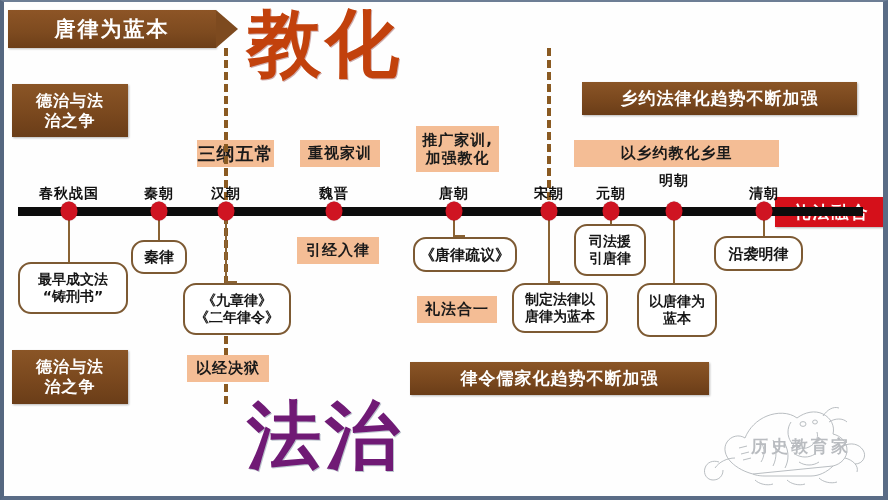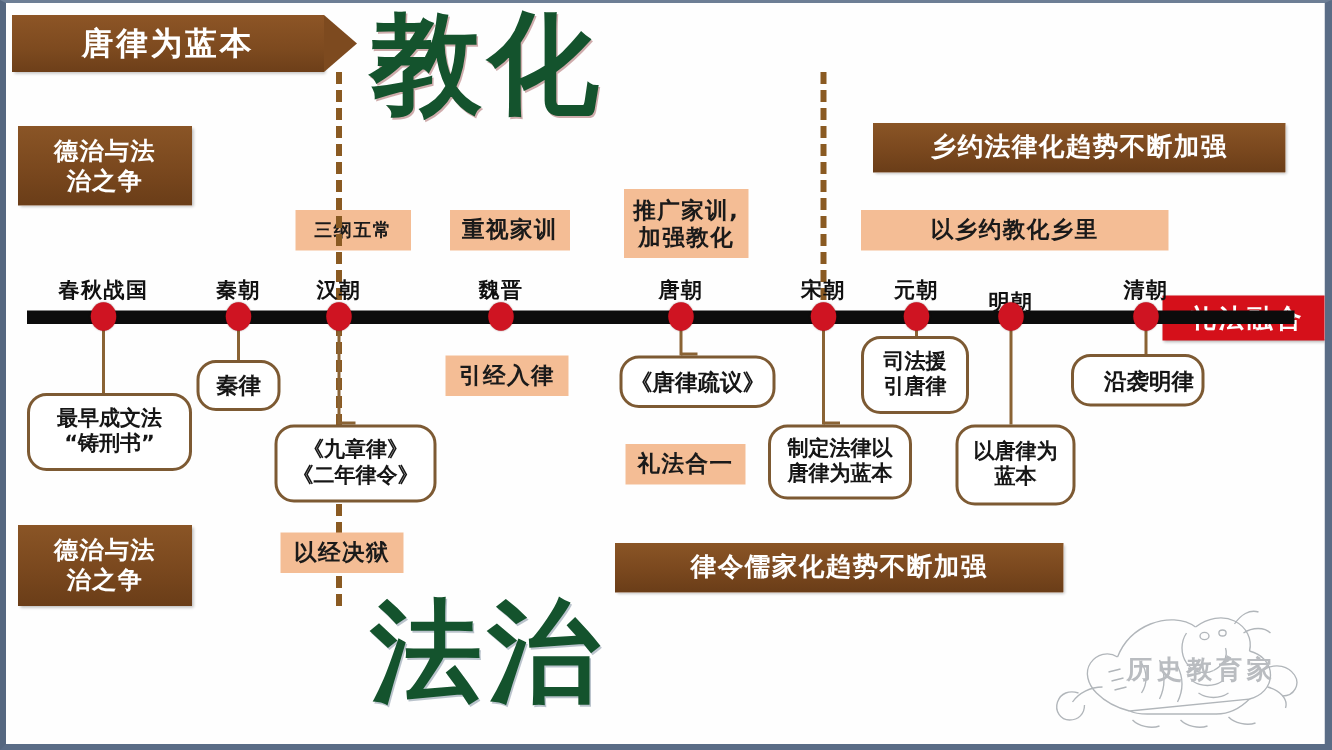--- a/index.html
+++ b/index.html
@@ -31,27 +31,27 @@
     position: absolute;
     font-family: "DejaVu Serif", "Liberation Serif", serif;
     font-weight: 700;
     letter-spacing: 4px;
     white-space: nowrap;
     line-height: 1;
   }
   #title-jiaohua {
     left: 243px; top: 4px;
     font-size: 74px;
-    color: #14532d;
+    color: #c2410c;
     text-shadow: 1px 1px 0 rgba(120,20,20,.35);
   }
   #title-fazhi {
     left: 243px; top: 396px;
     font-size: 74px;
-    color: #14532d;
+    color: #701a75;
     text-shadow: 1px 1px 0 rgba(30,60,90,.3);
   }
 
   
   #banner-topleft {
     position: absolute;
     left: 4px; top: 8px;
     width: 208px; height: 38px;
     background: linear-gradient(180deg,#8d5526 0%, #7d4a1f 60%, #6d3f19 100%);
     color: #ffffff;
@@ -217,21 +217,21 @@
         </div>
         <div class="brown-box" style="left: 8px; top: 348px; width: 116px; height: 54px; font-size: 16px;">
           <span>德治与法<br>治之争</span>
         </div>
       </div>
 
     <div id="upper-layer">
         <div class="brown-box" style="left: 578px; top: 80px; width: 275px; height: 33px; font-size: 17px;">
           <span>乡约法律化趋势不断加强</span>
         </div>
-        <div class="peach-box" style="left: 193px; top: 138px; width: 77px; height: 27px; font-size: 12px;">
+        <div class="peach-box" style="left: 193px; top: 138px; width: 77px; height: 27px; font-size: 18px;">
           <span>三纲五常</span>
         </div>
         <div class="peach-box" style="left: 296px; top: 138px; width: 80px; height: 27px; font-size: 15px;">
           <span>重视家训</span>
         </div>
         <div class="peach-box" style="left: 412px; top: 124px; width: 83px; height: 46px; font-size: 15px;">
           <span>推广家训,<br>加强教化</span>
         </div>
         <div class="peach-box" style="left: 570px; top: 138px; width: 205px; height: 27px; font-size: 15px;">
           <span>以乡约教化乡里</span>
@@ -251,21 +251,21 @@
         <div class="axis-dot" style="left: 760px; top: 209px;"></div>
       </div>
     <div id="eras-layer">
         <div class="era-label" style="left: 65px; top: 183px;">春秋战国</div>
         <div class="era-label" style="left: 155px; top: 183px;">秦朝</div>
         <div class="era-label" style="left: 222px; top: 183px;">汉朝</div>
         <div class="era-label" style="left: 330px; top: 183px;">魏晋</div>
         <div class="era-label" style="left: 450px; top: 183px;">唐朝</div>
         <div class="era-label" style="left: 545px; top: 183px;">宋朝</div>
         <div class="era-label" style="left: 607px; top: 183px;">元朝</div>
-        <div class="era-label" style="left: 670px; top: 191px;">明朝</div>
+        <div class="era-label" style="left: 670px; top: 170px;">明朝</div>
         <div class="era-label" style="left: 760px; top: 183px;">清朝</div>
       </div>
 
     <div class="red-box" id="end-label" style="left:771px; top:195px; width:113px; height:30px; font-size:17px;">礼法融合</div>
 
     <div id="connectors-layer">
         <div class="connector" style="left: 65px; top: 212px; height: 48px;"></div>
         <div class="connector" style="left: 155px; top: 212px; height: 26px;"></div>
         <div class="connector" style="left: 222px; top: 212px; height: 69px;"></div>
         <div class="connector-h" style="left: 222px; width: 11px; top: 279px;"></div>
@@ -292,21 +292,21 @@
         </div>
         <div class="callout" style="left: 508px; top: 281px; width: 96px; height: 50px; font-size: 14px;">
           <span>制定法律以<br>唐律为蓝本</span>
         </div>
         <div class="callout" style="left: 570px; top: 222px; width: 72px; height: 52px; font-size: 14px;">
           <span>司法援<br>引唐律</span>
         </div>
         <div class="callout" style="left: 633px; top: 281px; width: 80px; height: 54px; font-size: 14px;">
           <span>以唐律为<br>蓝本</span>
         </div>
-        <div class="callout" style="left: 710px; top: 234px; width: 89px; height: 35px; font-size: 15px; justify-content: flex-end;">
+        <div class="callout" style="left: 710px; top: 234px; width: 89px; height: 35px; font-size: 15px;">
           <span>沿袭明律</span>
         </div>
       </div>
 
     <div id="lower-peach-layer">
         <div class="peach-box" style="left: 293px; top: 235px; width: 82px; height: 27px; font-size: 15px; z-index: 5;">
           <span>引经入律</span>
         </div>
         <div class="peach-box" style="left: 413px; top: 294px; width: 80px; height: 27px; font-size: 15px; z-index: 5;">
           <span>礼法合一</span>

